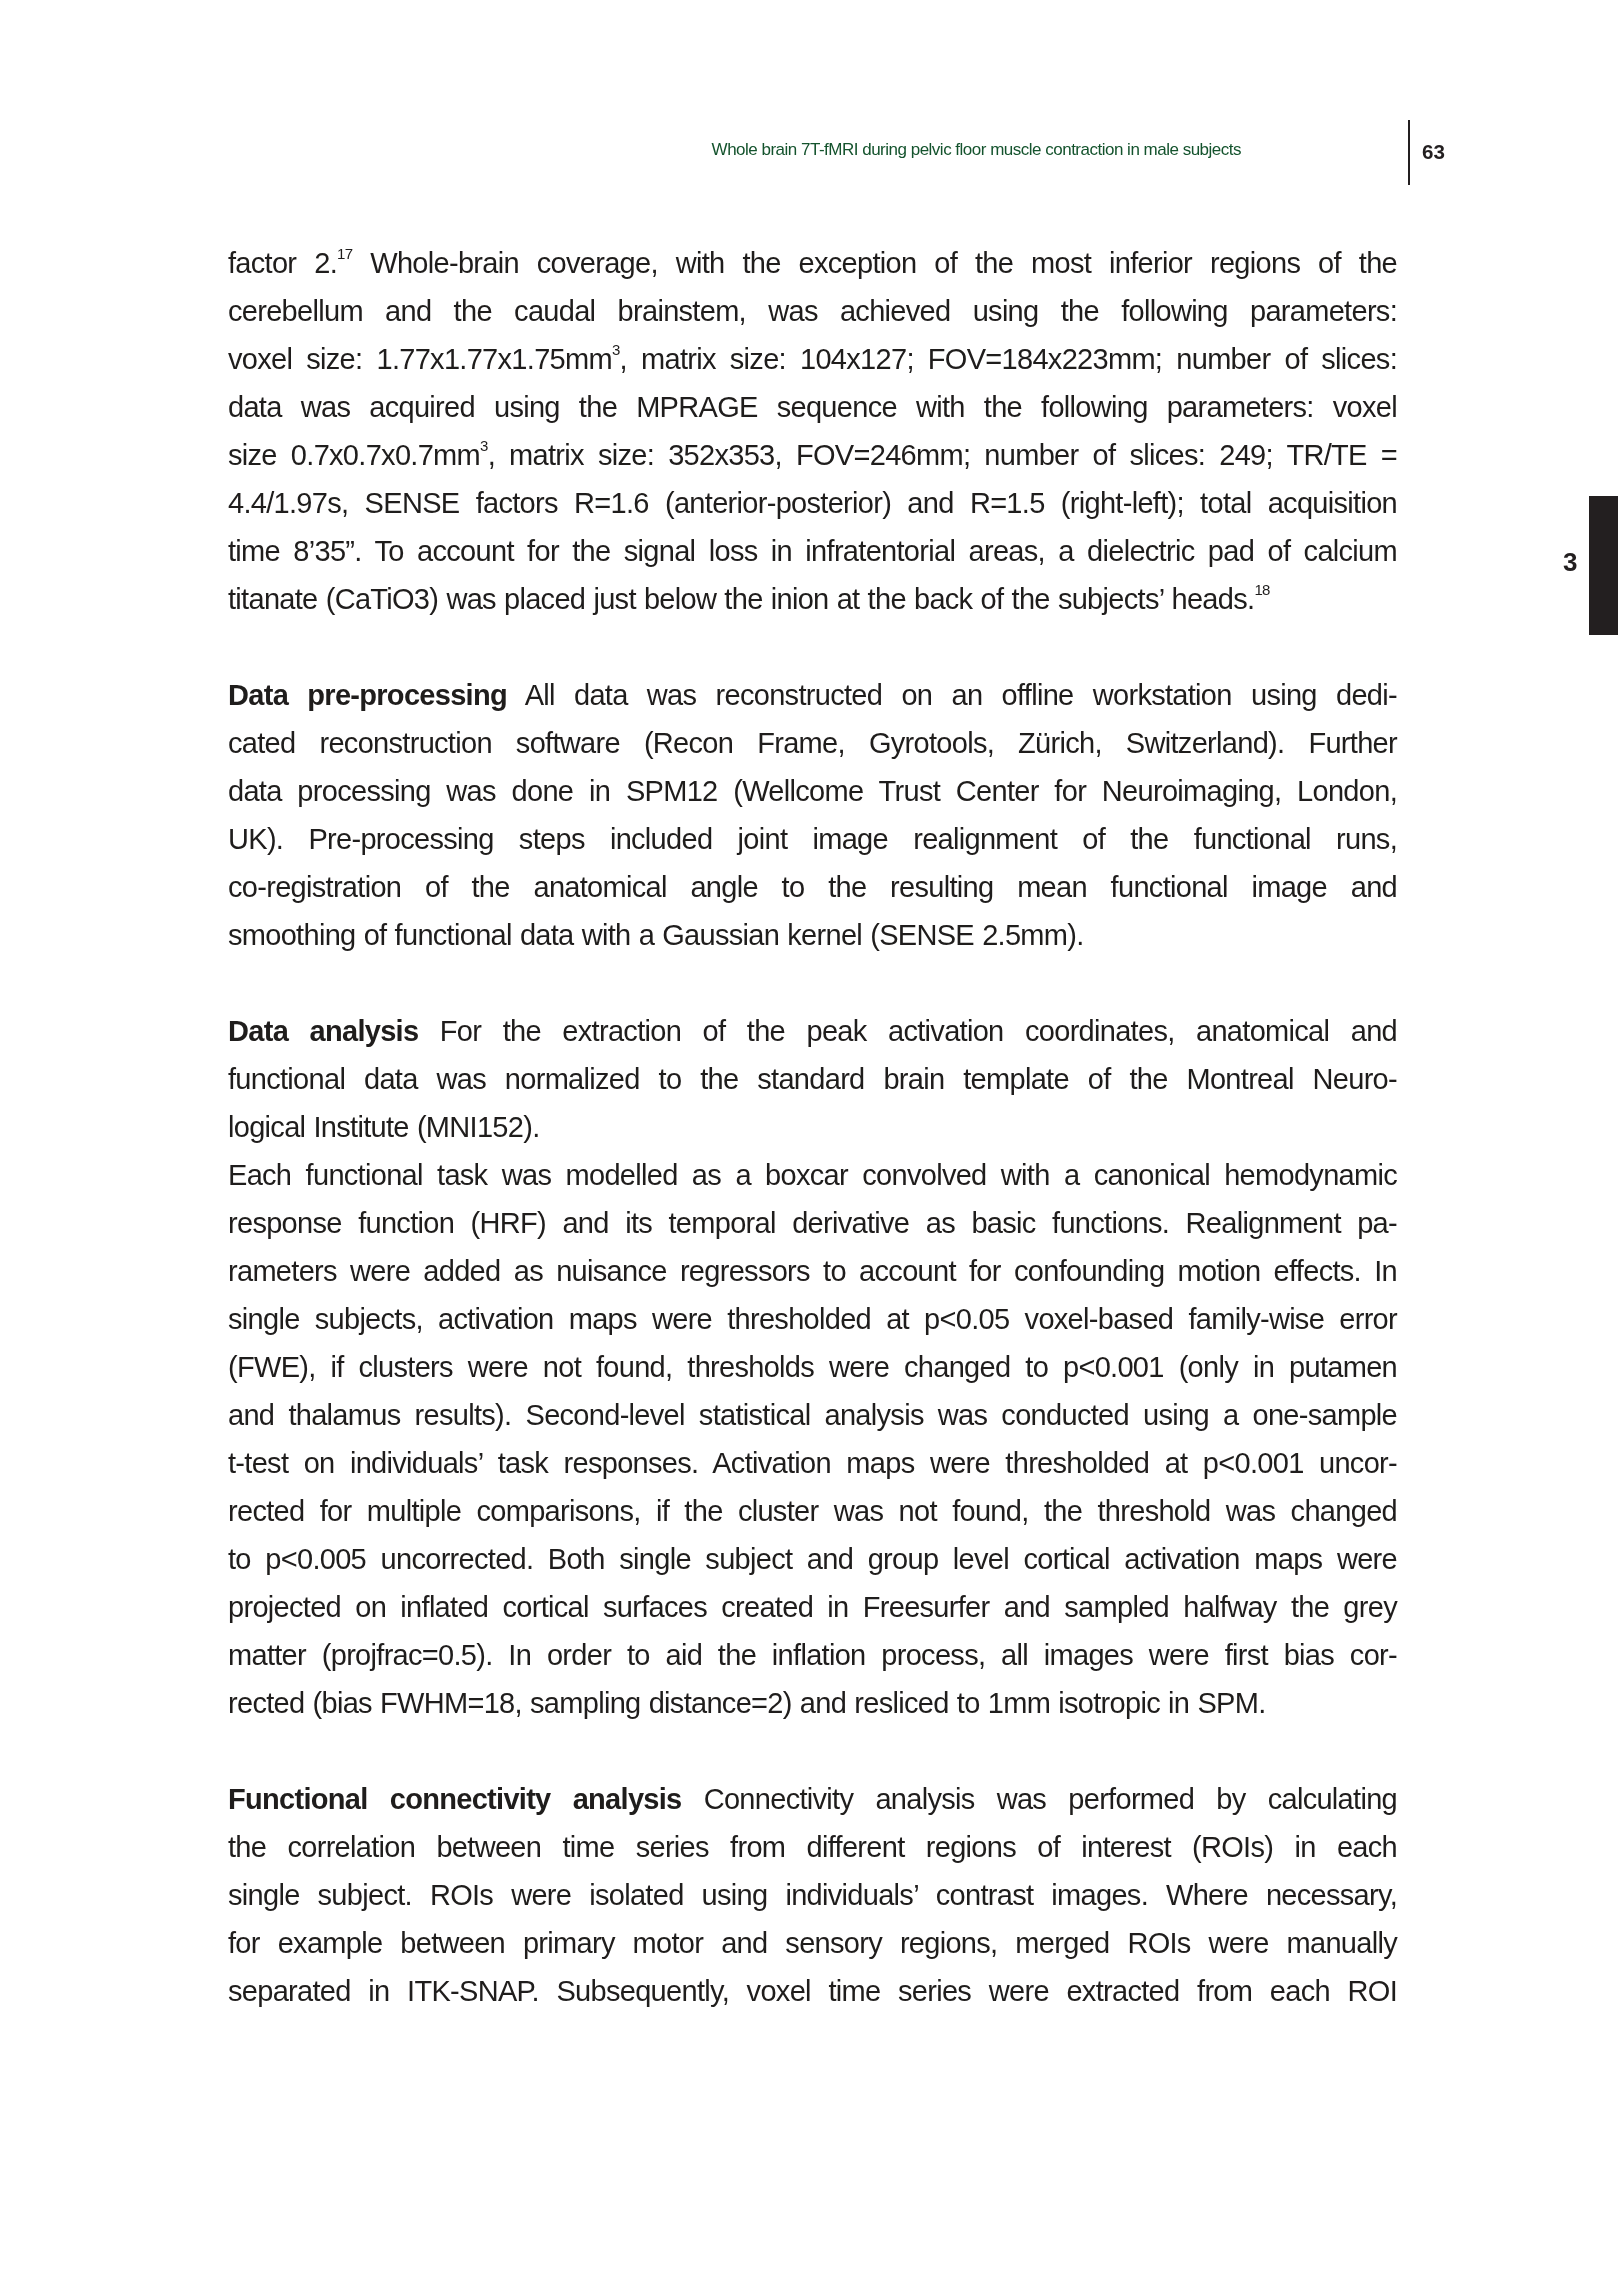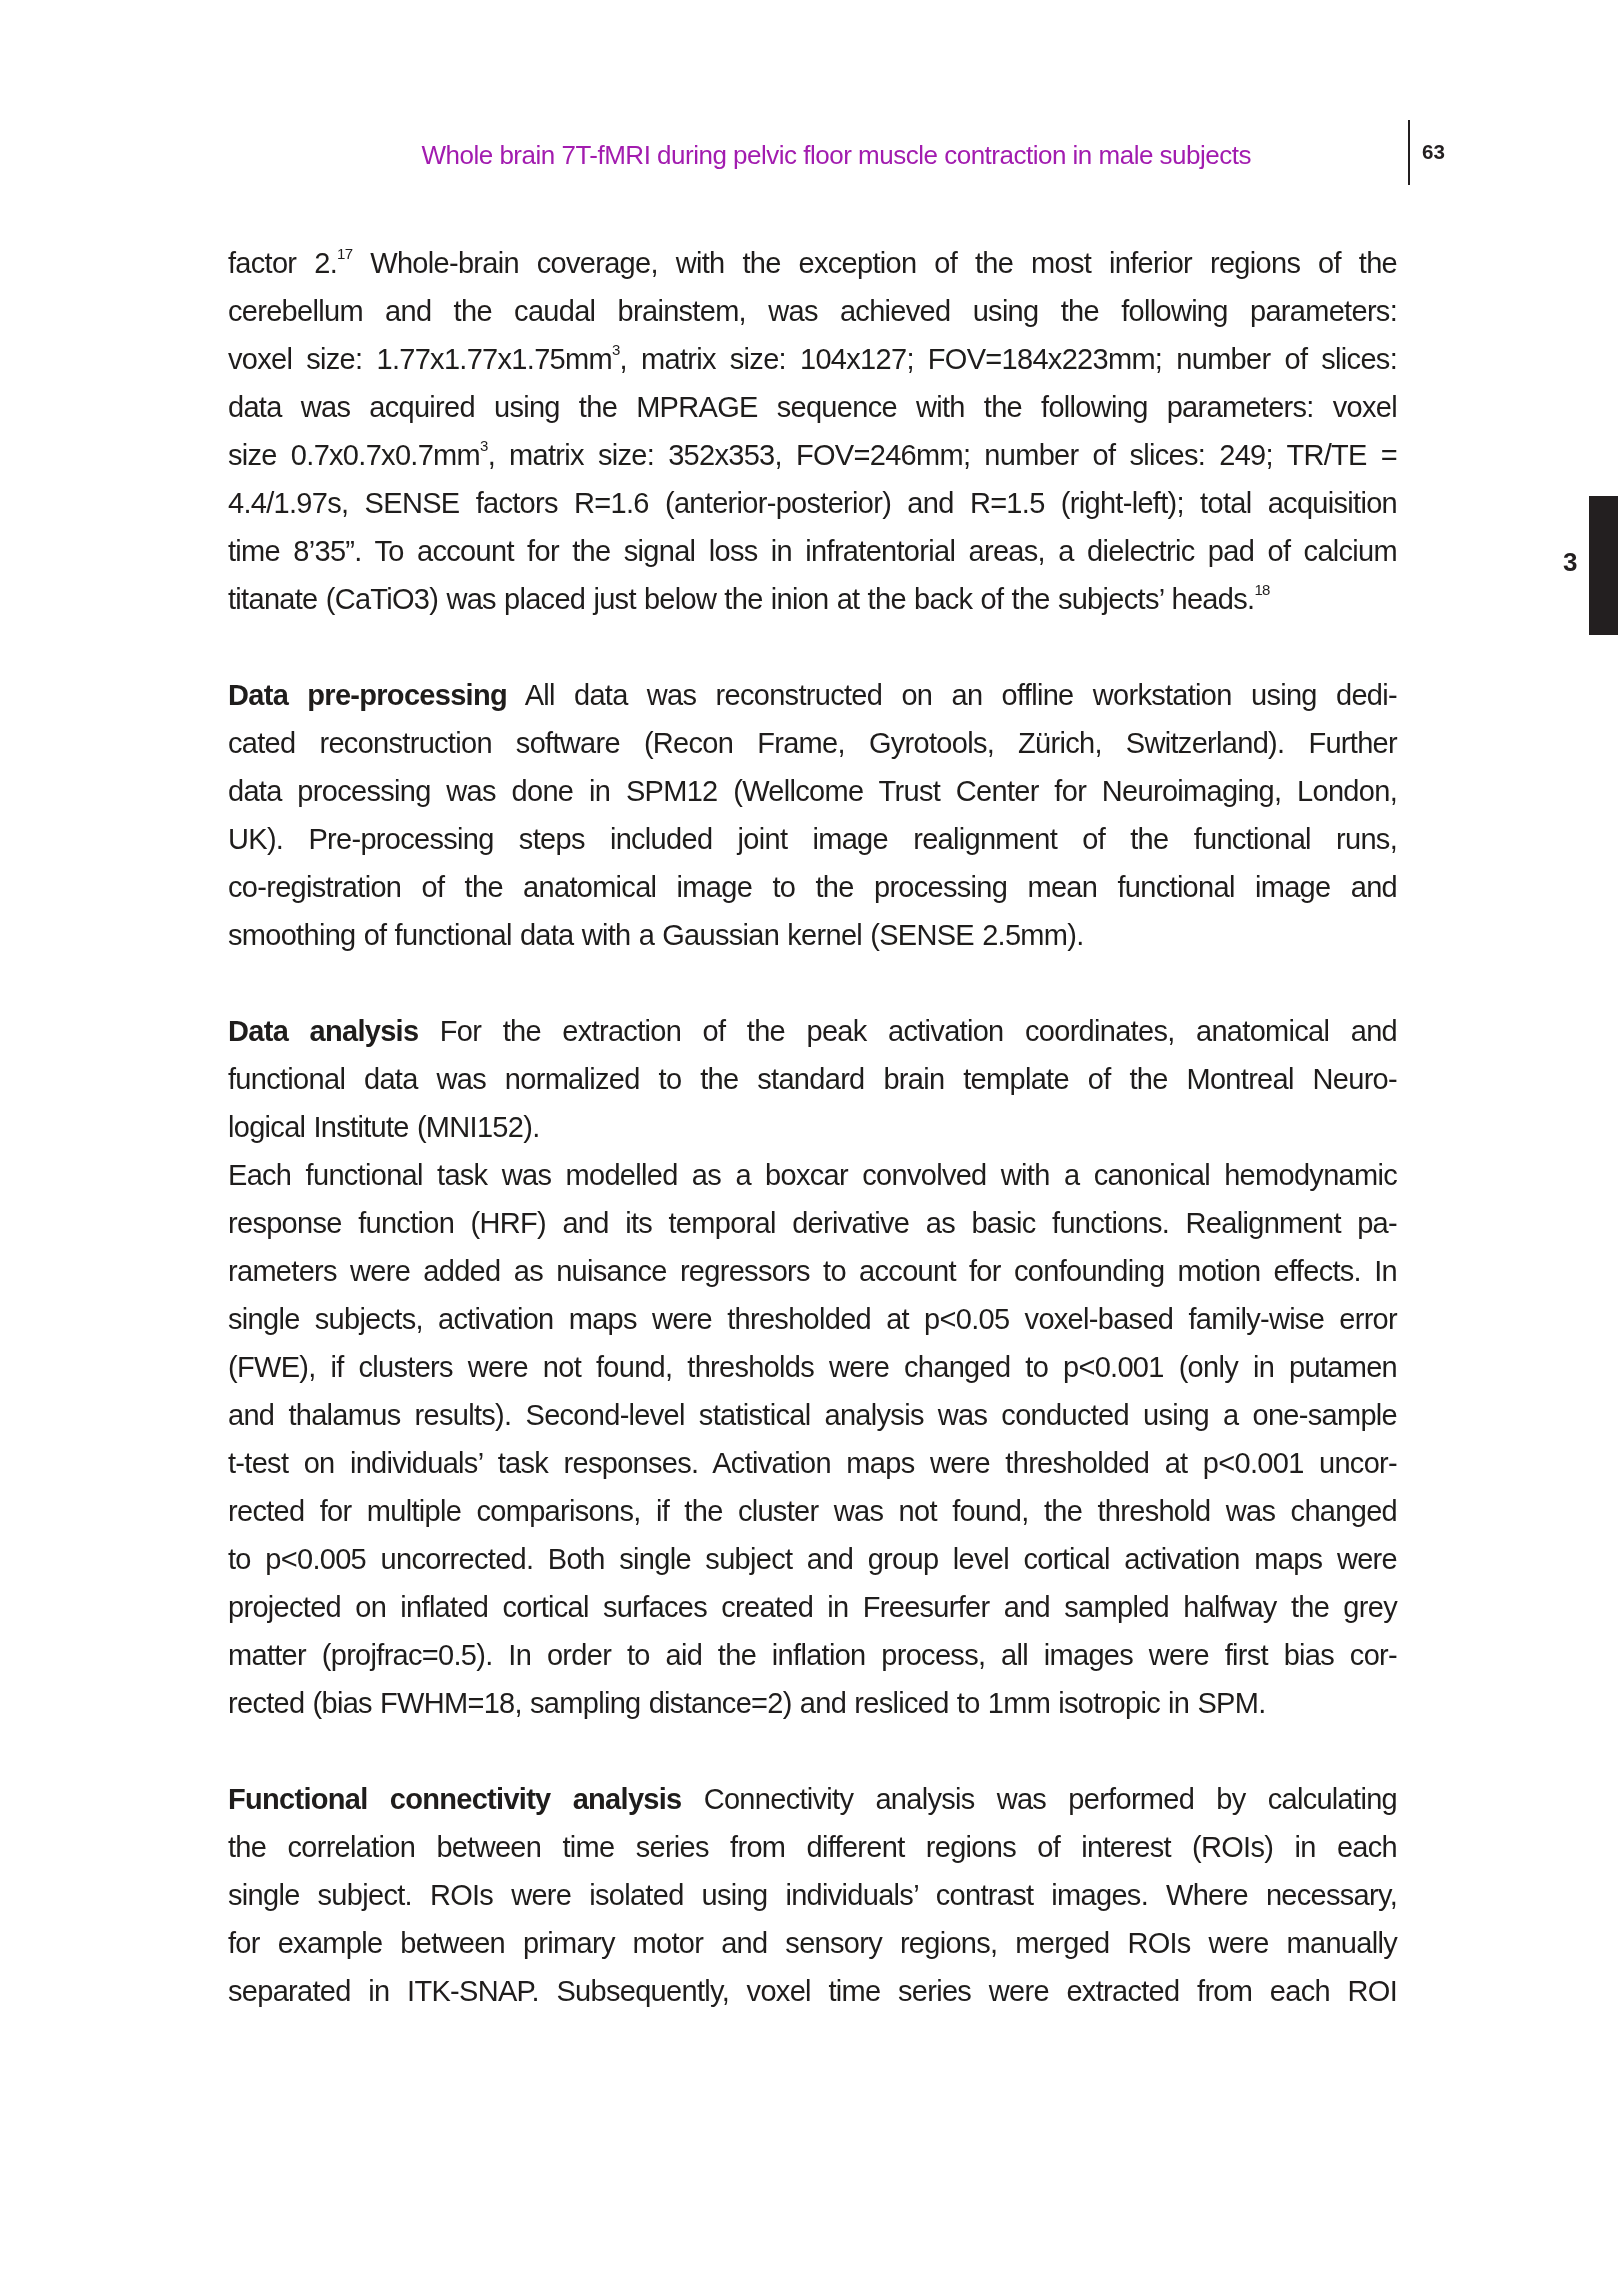--- a/index.html
+++ b/index.html
@@ -4,22 +4,22 @@
 <style>
   html, body { margin: 0; padding: 0; background: #ffffff; }
   body {
     width: 1619px; height: 2284px; position: relative; overflow: hidden;
     font-family: "Liberation Sans", sans-serif; color: #1f1d1c;
   }
   .running-header {
     position: absolute; top: 120px; left: 0; width: 1462px; height: 65px;
   }
   .header-title {
-    position: absolute; right: 211px; top: 20px;
-    font-size: 26px; letter-spacing: -0.5px; color: #a21caf; white-space: nowrap;
+    position: absolute; right: 221px; top: 20px;
+    font-size: 17px; letter-spacing: -0.5px; color: #14532d; white-space: nowrap;
   }
   .header-divider {
     position: absolute; left: 1408px; top: 0; width: 2.3px; height: 65px; background: #231f20;
   }
   .page-number {
     position: absolute; left: 1422px; top: 20px;
     font-size: 20.6px; font-weight: bold; color: #231f20;
   }
   .thumb-tab {
     position: absolute; left: 1589px; top: 496px; width: 30px; height: 139px; background: #231f20;
@@ -67,21 +67,21 @@
     <span class="line last"><span>titanate (CaTiO3) was placed just below the inion at the back of the subjects’ heads.</span><sup>18</sup></span>
   </div>
 
   <span class="gap"></span>
 
   <div>
     <span class="line"><span class="run-in">Data pre-processing</span><span> All data was reconstructed on an offline workstation using dedi-</span></span>
     <span class="line">cated reconstruction software (Recon Frame, Gyrotools, Zürich, Switzerland). Further</span>
     <span class="line">data processing was done in SPM12 (Wellcome Trust Center for Neuroimaging, London,</span>
     <span class="line">UK). Pre-processing steps included joint image realignment of the functional runs,</span>
-    <span class="line">co-registration of the anatomical image to the processing mean functional image and</span>
+    <span class="line">co-registration of the anatomical angle to the resulting mean functional image and</span>
     <span class="line last">smoothing of functional data with a Gaussian kernel (SENSE 2.5mm).</span>
   </div>
 
   <span class="gap"></span>
 
   <div>
     <span class="line"><span class="run-in">Data analysis</span><span> For the extraction of the peak activation coordinates, anatomical and</span></span>
     <span class="line">functional data was normalized to the standard brain template of the Montreal Neuro-</span>
     <span class="line last">logical Institute (MNI152).</span>
   </div>

